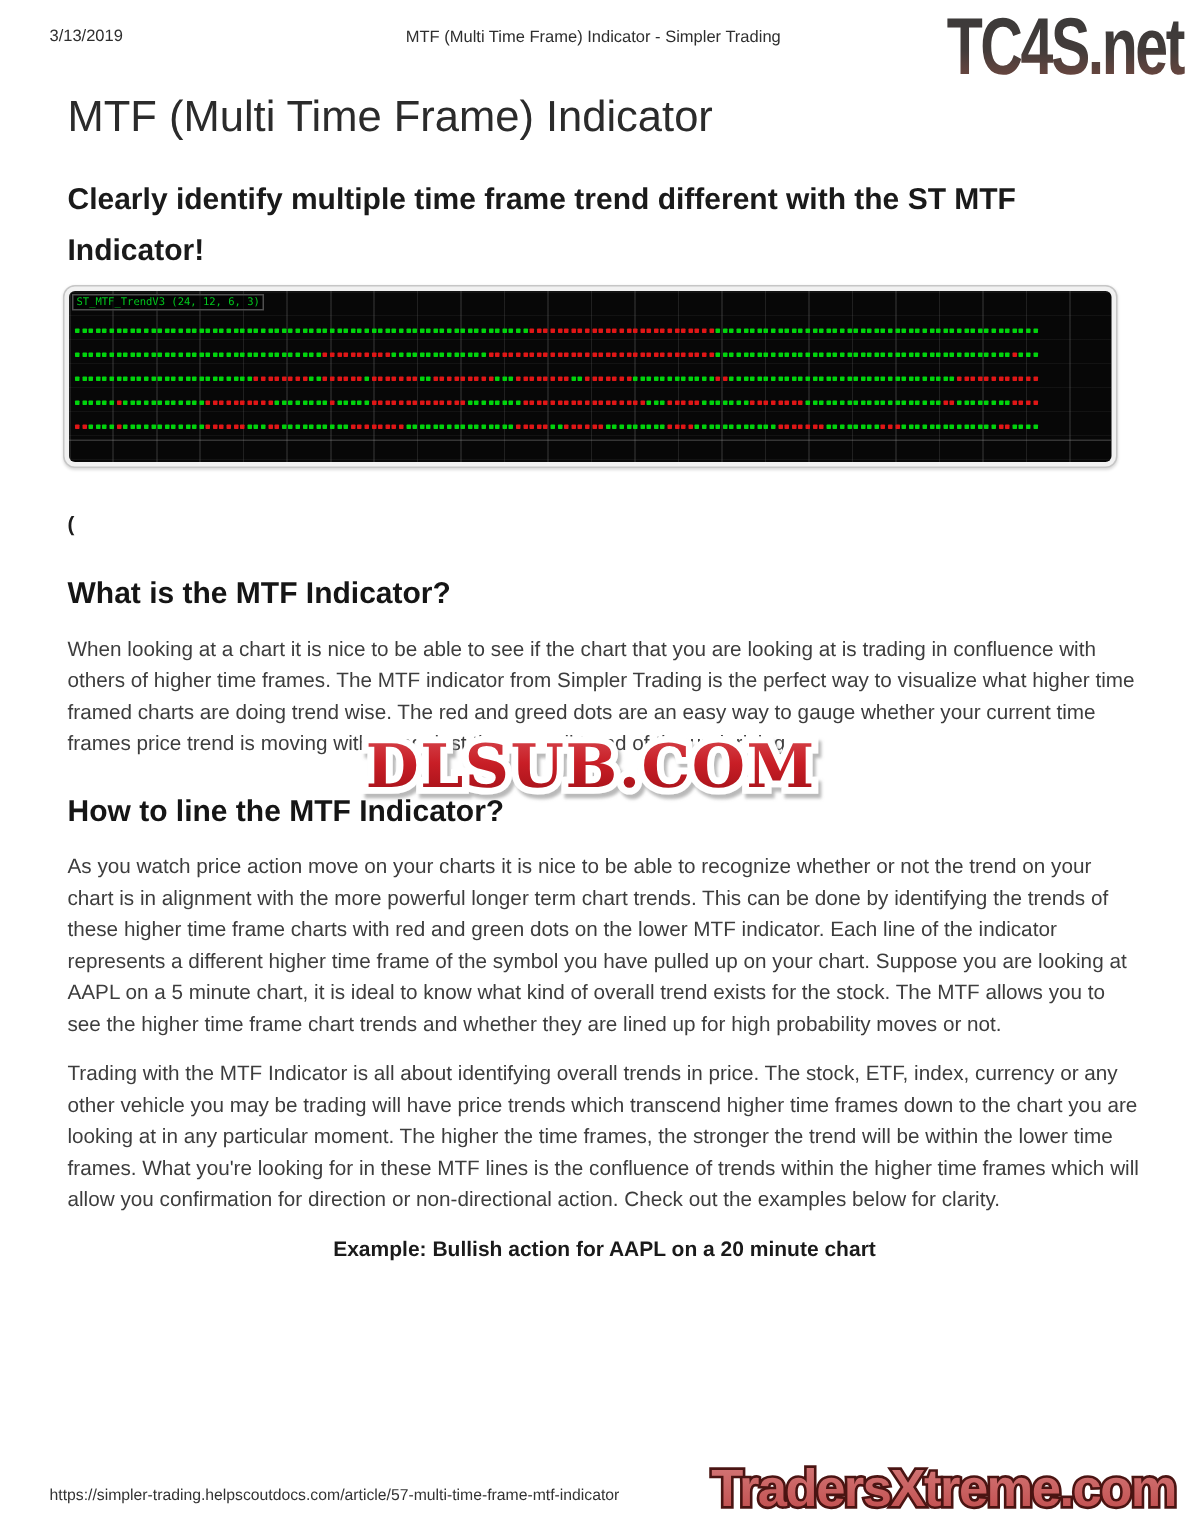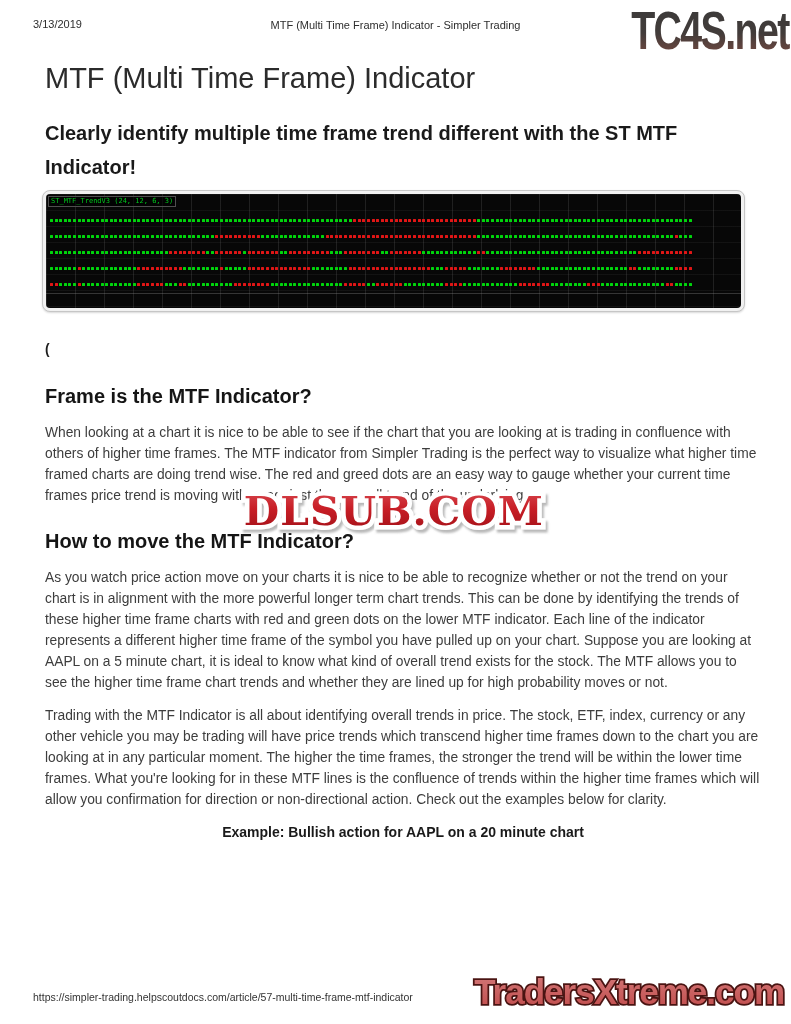--- a/index.html
+++ b/index.html
@@ -150,24 +150,24 @@
         <div class="dot-row" style="top: 57px;"><span class="dot" style="background: rgb(0, 212, 12);"></span><span class="dot" style="background: rgb(0, 212, 12);"></span><span class="dot" style="background: rgb(0, 212, 12);"></span><span class="dot" style="background: rgb(0, 212, 12);"></span><span class="dot" style="background: rgb(0, 212, 12);"></span><span class="dot" style="background: rgb(0, 212, 12);"></span><span class="dot" style="background: rgb(0, 212, 12);"></span><span class="dot" style="background: rgb(0, 212, 12);"></span><span class="dot" style="background: rgb(0, 212, 12);"></span><span class="dot" style="background: rgb(0, 212, 12);"></span><span class="dot" style="background: rgb(0, 212, 12);"></span><span class="dot" style="background: rgb(0, 212, 12);"></span><span class="dot" style="background: rgb(0, 212, 12);"></span><span class="dot" style="background: rgb(0, 212, 12);"></span><span class="dot" style="background: rgb(0, 212, 12);"></span><span class="dot" style="background: rgb(0, 212, 12);"></span><span class="dot" style="background: rgb(0, 212, 12);"></span><span class="dot" style="background: rgb(0, 212, 12);"></span><span class="dot" style="background: rgb(0, 212, 12);"></span><span class="dot" style="background: rgb(0, 212, 12);"></span><span class="dot" style="background: rgb(0, 212, 12);"></span><span class="dot" style="background: rgb(0, 212, 12);"></span><span class="dot" style="background: rgb(0, 212, 12);"></span><span class="dot" style="background: rgb(0, 212, 12);"></span><span class="dot" style="background: rgb(0, 212, 12);"></span><span class="dot" style="background: rgb(0, 212, 12);"></span><span class="dot" style="background: rgb(224, 22, 22);"></span><span class="dot" style="background: rgb(224, 22, 22);"></span><span class="dot" style="background: rgb(224, 22, 22);"></span><span class="dot" style="background: rgb(224, 22, 22);"></span><span class="dot" style="background: rgb(224, 22, 22);"></span><span class="dot" style="background: rgb(224, 22, 22);"></span><span class="dot" style="background: rgb(224, 22, 22);"></span><span class="dot" style="background: rgb(224, 22, 22);"></span><span class="dot" style="background: rgb(0, 212, 12);"></span><span class="dot" style="background: rgb(0, 212, 12);"></span><span class="dot" style="background: rgb(224, 22, 22);"></span><span class="dot" style="background: rgb(224, 22, 22);"></span><span class="dot" style="background: rgb(224, 22, 22);"></span><span class="dot" style="background: rgb(224, 22, 22);"></span><span class="dot" style="background: rgb(224, 22, 22);"></span><span class="dot" style="background: rgb(224, 22, 22);"></span><span class="dot" style="background: rgb(0, 212, 12);"></span><span class="dot" style="background: rgb(224, 22, 22);"></span><span class="dot" style="background: rgb(224, 22, 22);"></span><span class="dot" style="background: rgb(224, 22, 22);"></span><span class="dot" style="background: rgb(224, 22, 22);"></span><span class="dot" style="background: rgb(224, 22, 22);"></span><span class="dot" style="background: rgb(224, 22, 22);"></span><span class="dot" style="background: rgb(224, 22, 22);"></span><span class="dot" style="background: rgb(0, 212, 12);"></span><span class="dot" style="background: rgb(0, 212, 12);"></span><span class="dot" style="background: rgb(224, 22, 22);"></span><span class="dot" style="background: rgb(224, 22, 22);"></span><span class="dot" style="background: rgb(224, 22, 22);"></span><span class="dot" style="background: rgb(224, 22, 22);"></span><span class="dot" style="background: rgb(224, 22, 22);"></span><span class="dot" style="background: rgb(224, 22, 22);"></span><span class="dot" style="background: rgb(224, 22, 22);"></span><span class="dot" style="background: rgb(224, 22, 22);"></span><span class="dot" style="background: rgb(224, 22, 22);"></span><span class="dot" style="background: rgb(0, 212, 12);"></span><span class="dot" style="background: rgb(0, 212, 12);"></span><span class="dot" style="background: rgb(0, 212, 12);"></span><span class="dot" style="background: rgb(224, 22, 22);"></span><span class="dot" style="background: rgb(224, 22, 22);"></span><span class="dot" style="background: rgb(224, 22, 22);"></span><span class="dot" style="background: rgb(224, 22, 22);"></span><span class="dot" style="background: rgb(224, 22, 22);"></span><span class="dot" style="background: rgb(224, 22, 22);"></span><span class="dot" style="background: rgb(224, 22, 22);"></span><span class="dot" style="background: rgb(224, 22, 22);"></span><span class="dot" style="background: rgb(0, 212, 12);"></span><span class="dot" style="background: rgb(0, 212, 12);"></span><span class="dot" style="background: rgb(224, 22, 22);"></span><span class="dot" style="background: rgb(224, 22, 22);"></span><span class="dot" style="background: rgb(224, 22, 22);"></span><span class="dot" style="background: rgb(224, 22, 22);"></span><span class="dot" style="background: rgb(224, 22, 22);"></span><span class="dot" style="background: rgb(224, 22, 22);"></span><span class="dot" style="background: rgb(224, 22, 22);"></span><span class="dot" style="background: rgb(0, 212, 12);"></span><span class="dot" style="background: rgb(0, 212, 12);"></span><span class="dot" style="background: rgb(0, 212, 12);"></span><span class="dot" style="background: rgb(0, 212, 12);"></span><span class="dot" style="background: rgb(0, 212, 12);"></span><span class="dot" style="background: rgb(0, 212, 12);"></span><span class="dot" style="background: rgb(0, 212, 12);"></span><span class="dot" style="background: rgb(0, 212, 12);"></span><span class="dot" style="background: rgb(0, 212, 12);"></span><span class="dot" style="background: rgb(0, 212, 12);"></span><span class="dot" style="background: rgb(0, 212, 12);"></span><span class="dot" style="background: rgb(0, 212, 12);"></span><span class="dot" style="background: rgb(224, 22, 22);"></span><span class="dot" style="background: rgb(224, 22, 22);"></span><span class="dot" style="background: rgb(0, 212, 12);"></span><span class="dot" style="background: rgb(0, 212, 12);"></span><span class="dot" style="background: rgb(0, 212, 12);"></span><span class="dot" style="background: rgb(0, 212, 12);"></span><span class="dot" style="background: rgb(0, 212, 12);"></span><span class="dot" style="background: rgb(0, 212, 12);"></span><span class="dot" style="background: rgb(0, 212, 12);"></span><span class="dot" style="background: rgb(0, 212, 12);"></span><span class="dot" style="background: rgb(0, 212, 12);"></span><span class="dot" style="background: rgb(0, 212, 12);"></span><span class="dot" style="background: rgb(0, 212, 12);"></span><span class="dot" style="background: rgb(0, 212, 12);"></span><span class="dot" style="background: rgb(0, 212, 12);"></span><span class="dot" style="background: rgb(0, 212, 12);"></span><span class="dot" style="background: rgb(0, 212, 12);"></span><span class="dot" style="background: rgb(0, 212, 12);"></span><span class="dot" style="background: rgb(0, 212, 12);"></span><span class="dot" style="background: rgb(0, 212, 12);"></span><span class="dot" style="background: rgb(0, 212, 12);"></span><span class="dot" style="background: rgb(0, 212, 12);"></span><span class="dot" style="background: rgb(0, 212, 12);"></span><span class="dot" style="background: rgb(0, 212, 12);"></span><span class="dot" style="background: rgb(0, 212, 12);"></span><span class="dot" style="background: rgb(0, 212, 12);"></span><span class="dot" style="background: rgb(0, 212, 12);"></span><span class="dot" style="background: rgb(0, 212, 12);"></span><span class="dot" style="background: rgb(0, 212, 12);"></span><span class="dot" style="background: rgb(0, 212, 12);"></span><span class="dot" style="background: rgb(0, 212, 12);"></span><span class="dot" style="background: rgb(0, 212, 12);"></span><span class="dot" style="background: rgb(0, 212, 12);"></span><span class="dot" style="background: rgb(0, 212, 12);"></span><span class="dot" style="background: rgb(0, 212, 12);"></span><span class="dot" style="background: rgb(224, 22, 22);"></span><span class="dot" style="background: rgb(224, 22, 22);"></span><span class="dot" style="background: rgb(224, 22, 22);"></span><span class="dot" style="background: rgb(224, 22, 22);"></span><span class="dot" style="background: rgb(224, 22, 22);"></span><span class="dot" style="background: rgb(224, 22, 22);"></span><span class="dot" style="background: rgb(224, 22, 22);"></span><span class="dot" style="background: rgb(224, 22, 22);"></span><span class="dot" style="background: rgb(224, 22, 22);"></span><span class="dot" style="background: rgb(224, 22, 22);"></span><span class="dot" style="background: rgb(224, 22, 22);"></span><span class="dot" style="background: rgb(224, 22, 22);"></span></div>
         <div class="dot-row" style="top: 73px;"><span class="dot" style="background: rgb(0, 212, 12);"></span><span class="dot" style="background: rgb(0, 212, 12);"></span><span class="dot" style="background: rgb(0, 212, 12);"></span><span class="dot" style="background: rgb(0, 212, 12);"></span><span class="dot" style="background: rgb(0, 212, 12);"></span><span class="dot" style="background: rgb(0, 212, 12);"></span><span class="dot" style="background: rgb(224, 22, 22);"></span><span class="dot" style="background: rgb(0, 212, 12);"></span><span class="dot" style="background: rgb(0, 212, 12);"></span><span class="dot" style="background: rgb(0, 212, 12);"></span><span class="dot" style="background: rgb(0, 212, 12);"></span><span class="dot" style="background: rgb(0, 212, 12);"></span><span class="dot" style="background: rgb(0, 212, 12);"></span><span class="dot" style="background: rgb(0, 212, 12);"></span><span class="dot" style="background: rgb(0, 212, 12);"></span><span class="dot" style="background: rgb(0, 212, 12);"></span><span class="dot" style="background: rgb(0, 212, 12);"></span><span class="dot" style="background: rgb(0, 212, 12);"></span><span class="dot" style="background: rgb(0, 212, 12);"></span><span class="dot" style="background: rgb(224, 22, 22);"></span><span class="dot" style="background: rgb(224, 22, 22);"></span><span class="dot" style="background: rgb(224, 22, 22);"></span><span class="dot" style="background: rgb(224, 22, 22);"></span><span class="dot" style="background: rgb(224, 22, 22);"></span><span class="dot" style="background: rgb(224, 22, 22);"></span><span class="dot" style="background: rgb(224, 22, 22);"></span><span class="dot" style="background: rgb(224, 22, 22);"></span><span class="dot" style="background: rgb(224, 22, 22);"></span><span class="dot" style="background: rgb(224, 22, 22);"></span><span class="dot" style="background: rgb(0, 212, 12);"></span><span class="dot" style="background: rgb(0, 212, 12);"></span><span class="dot" style="background: rgb(0, 212, 12);"></span><span class="dot" style="background: rgb(0, 212, 12);"></span><span class="dot" style="background: rgb(0, 212, 12);"></span><span class="dot" style="background: rgb(0, 212, 12);"></span><span class="dot" style="background: rgb(0, 212, 12);"></span><span class="dot" style="background: rgb(0, 212, 12);"></span><span class="dot" style="background: rgb(224, 22, 22);"></span><span class="dot" style="background: rgb(0, 212, 12);"></span><span class="dot" style="background: rgb(0, 212, 12);"></span><span class="dot" style="background: rgb(0, 212, 12);"></span><span class="dot" style="background: rgb(0, 212, 12);"></span><span class="dot" style="background: rgb(0, 212, 12);"></span><span class="dot" style="background: rgb(224, 22, 22);"></span><span class="dot" style="background: rgb(224, 22, 22);"></span><span class="dot" style="background: rgb(224, 22, 22);"></span><span class="dot" style="background: rgb(224, 22, 22);"></span><span class="dot" style="background: rgb(224, 22, 22);"></span><span class="dot" style="background: rgb(224, 22, 22);"></span><span class="dot" style="background: rgb(224, 22, 22);"></span><span class="dot" style="background: rgb(224, 22, 22);"></span><span class="dot" style="background: rgb(224, 22, 22);"></span><span class="dot" style="background: rgb(224, 22, 22);"></span><span class="dot" style="background: rgb(224, 22, 22);"></span><span class="dot" style="background: rgb(224, 22, 22);"></span><span class="dot" style="background: rgb(224, 22, 22);"></span><span class="dot" style="background: rgb(224, 22, 22);"></span><span class="dot" style="background: rgb(0, 212, 12);"></span><span class="dot" style="background: rgb(0, 212, 12);"></span><span class="dot" style="background: rgb(0, 212, 12);"></span><span class="dot" style="background: rgb(0, 212, 12);"></span><span class="dot" style="background: rgb(0, 212, 12);"></span><span class="dot" style="background: rgb(0, 212, 12);"></span><span class="dot" style="background: rgb(0, 212, 12);"></span><span class="dot" style="background: rgb(0, 212, 12);"></span><span class="dot" style="background: rgb(224, 22, 22);"></span><span class="dot" style="background: rgb(224, 22, 22);"></span><span class="dot" style="background: rgb(224, 22, 22);"></span><span class="dot" style="background: rgb(224, 22, 22);"></span><span class="dot" style="background: rgb(224, 22, 22);"></span><span class="dot" style="background: rgb(224, 22, 22);"></span><span class="dot" style="background: rgb(224, 22, 22);"></span><span class="dot" style="background: rgb(224, 22, 22);"></span><span class="dot" style="background: rgb(224, 22, 22);"></span><span class="dot" style="background: rgb(224, 22, 22);"></span><span class="dot" style="background: rgb(224, 22, 22);"></span><span class="dot" style="background: rgb(224, 22, 22);"></span><span class="dot" style="background: rgb(224, 22, 22);"></span><span class="dot" style="background: rgb(224, 22, 22);"></span><span class="dot" style="background: rgb(224, 22, 22);"></span><span class="dot" style="background: rgb(224, 22, 22);"></span><span class="dot" style="background: rgb(224, 22, 22);"></span><span class="dot" style="background: rgb(224, 22, 22);"></span><span class="dot" style="background: rgb(0, 212, 12);"></span><span class="dot" style="background: rgb(0, 212, 12);"></span><span class="dot" style="background: rgb(0, 212, 12);"></span><span class="dot" style="background: rgb(224, 22, 22);"></span><span class="dot" style="background: rgb(224, 22, 22);"></span><span class="dot" style="background: rgb(224, 22, 22);"></span><span class="dot" style="background: rgb(224, 22, 22);"></span><span class="dot" style="background: rgb(224, 22, 22);"></span><span class="dot" style="background: rgb(0, 212, 12);"></span><span class="dot" style="background: rgb(0, 212, 12);"></span><span class="dot" style="background: rgb(0, 212, 12);"></span><span class="dot" style="background: rgb(0, 212, 12);"></span><span class="dot" style="background: rgb(0, 212, 12);"></span><span class="dot" style="background: rgb(0, 212, 12);"></span><span class="dot" style="background: rgb(0, 212, 12);"></span><span class="dot" style="background: rgb(224, 22, 22);"></span><span class="dot" style="background: rgb(224, 22, 22);"></span><span class="dot" style="background: rgb(224, 22, 22);"></span><span class="dot" style="background: rgb(224, 22, 22);"></span><span class="dot" style="background: rgb(224, 22, 22);"></span><span class="dot" style="background: rgb(224, 22, 22);"></span><span class="dot" style="background: rgb(224, 22, 22);"></span><span class="dot" style="background: rgb(224, 22, 22);"></span><span class="dot" style="background: rgb(0, 212, 12);"></span><span class="dot" style="background: rgb(0, 212, 12);"></span><span class="dot" style="background: rgb(0, 212, 12);"></span><span class="dot" style="background: rgb(0, 212, 12);"></span><span class="dot" style="background: rgb(0, 212, 12);"></span><span class="dot" style="background: rgb(0, 212, 12);"></span><span class="dot" style="background: rgb(0, 212, 12);"></span><span class="dot" style="background: rgb(0, 212, 12);"></span><span class="dot" style="background: rgb(0, 212, 12);"></span><span class="dot" style="background: rgb(0, 212, 12);"></span><span class="dot" style="background: rgb(0, 212, 12);"></span><span class="dot" style="background: rgb(0, 212, 12);"></span><span class="dot" style="background: rgb(0, 212, 12);"></span><span class="dot" style="background: rgb(0, 212, 12);"></span><span class="dot" style="background: rgb(0, 212, 12);"></span><span class="dot" style="background: rgb(0, 212, 12);"></span><span class="dot" style="background: rgb(0, 212, 12);"></span><span class="dot" style="background: rgb(0, 212, 12);"></span><span class="dot" style="background: rgb(0, 212, 12);"></span><span class="dot" style="background: rgb(0, 212, 12);"></span><span class="dot" style="background: rgb(224, 22, 22);"></span><span class="dot" style="background: rgb(224, 22, 22);"></span><span class="dot" style="background: rgb(0, 212, 12);"></span><span class="dot" style="background: rgb(0, 212, 12);"></span><span class="dot" style="background: rgb(0, 212, 12);"></span><span class="dot" style="background: rgb(0, 212, 12);"></span><span class="dot" style="background: rgb(0, 212, 12);"></span><span class="dot" style="background: rgb(0, 212, 12);"></span><span class="dot" style="background: rgb(0, 212, 12);"></span><span class="dot" style="background: rgb(0, 212, 12);"></span><span class="dot" style="background: rgb(224, 22, 22);"></span><span class="dot" style="background: rgb(224, 22, 22);"></span><span class="dot" style="background: rgb(224, 22, 22);"></span><span class="dot" style="background: rgb(224, 22, 22);"></span></div>
         <div class="dot-row" style="top: 89px;"><span class="dot" style="background: rgb(224, 22, 22);"></span><span class="dot" style="background: rgb(224, 22, 22);"></span><span class="dot" style="background: rgb(0, 212, 12);"></span><span class="dot" style="background: rgb(0, 212, 12);"></span><span class="dot" style="background: rgb(0, 212, 12);"></span><span class="dot" style="background: rgb(0, 212, 12);"></span><span class="dot" style="background: rgb(224, 22, 22);"></span><span class="dot" style="background: rgb(0, 212, 12);"></span><span class="dot" style="background: rgb(0, 212, 12);"></span><span class="dot" style="background: rgb(0, 212, 12);"></span><span class="dot" style="background: rgb(0, 212, 12);"></span><span class="dot" style="background: rgb(0, 212, 12);"></span><span class="dot" style="background: rgb(0, 212, 12);"></span><span class="dot" style="background: rgb(0, 212, 12);"></span><span class="dot" style="background: rgb(0, 212, 12);"></span><span class="dot" style="background: rgb(0, 212, 12);"></span><span class="dot" style="background: rgb(0, 212, 12);"></span><span class="dot" style="background: rgb(0, 212, 12);"></span><span class="dot" style="background: rgb(0, 212, 12);"></span><span class="dot" style="background: rgb(224, 22, 22);"></span><span class="dot" style="background: rgb(224, 22, 22);"></span><span class="dot" style="background: rgb(224, 22, 22);"></span><span class="dot" style="background: rgb(224, 22, 22);"></span><span class="dot" style="background: rgb(224, 22, 22);"></span><span class="dot" style="background: rgb(224, 22, 22);"></span><span class="dot" style="background: rgb(0, 212, 12);"></span><span class="dot" style="background: rgb(0, 212, 12);"></span><span class="dot" style="background: rgb(0, 212, 12);"></span><span class="dot" style="background: rgb(224, 22, 22);"></span><span class="dot" style="background: rgb(224, 22, 22);"></span><span class="dot" style="background: rgb(0, 212, 12);"></span><span class="dot" style="background: rgb(0, 212, 12);"></span><span class="dot" style="background: rgb(0, 212, 12);"></span><span class="dot" style="background: rgb(0, 212, 12);"></span><span class="dot" style="background: rgb(0, 212, 12);"></span><span class="dot" style="background: rgb(0, 212, 12);"></span><span class="dot" style="background: rgb(0, 212, 12);"></span><span class="dot" style="background: rgb(0, 212, 12);"></span><span class="dot" style="background: rgb(0, 212, 12);"></span><span class="dot" style="background: rgb(0, 212, 12);"></span><span class="dot" style="background: rgb(224, 22, 22);"></span><span class="dot" style="background: rgb(224, 22, 22);"></span><span class="dot" style="background: rgb(224, 22, 22);"></span><span class="dot" style="background: rgb(224, 22, 22);"></span><span class="dot" style="background: rgb(224, 22, 22);"></span><span class="dot" style="background: rgb(224, 22, 22);"></span><span class="dot" style="background: rgb(224, 22, 22);"></span><span class="dot" style="background: rgb(224, 22, 22);"></span><span class="dot" style="background: rgb(0, 212, 12);"></span><span class="dot" style="background: rgb(0, 212, 12);"></span><span class="dot" style="background: rgb(0, 212, 12);"></span><span class="dot" style="background: rgb(0, 212, 12);"></span><span class="dot" style="background: rgb(0, 212, 12);"></span><span class="dot" style="background: rgb(0, 212, 12);"></span><span class="dot" style="background: rgb(0, 212, 12);"></span><span class="dot" style="background: rgb(0, 212, 12);"></span><span class="dot" style="background: rgb(0, 212, 12);"></span><span class="dot" style="background: rgb(0, 212, 12);"></span><span class="dot" style="background: rgb(0, 212, 12);"></span><span class="dot" style="background: rgb(0, 212, 12);"></span><span class="dot" style="background: rgb(0, 212, 12);"></span><span class="dot" style="background: rgb(0, 212, 12);"></span><span class="dot" style="background: rgb(0, 212, 12);"></span><span class="dot" style="background: rgb(0, 212, 12);"></span><span class="dot" style="background: rgb(224, 22, 22);"></span><span class="dot" style="background: rgb(224, 22, 22);"></span><span class="dot" style="background: rgb(224, 22, 22);"></span><span class="dot" style="background: rgb(224, 22, 22);"></span><span class="dot" style="background: rgb(224, 22, 22);"></span><span class="dot" style="background: rgb(0, 212, 12);"></span><span class="dot" style="background: rgb(0, 212, 12);"></span><span class="dot" style="background: rgb(224, 22, 22);"></span><span class="dot" style="background: rgb(224, 22, 22);"></span><span class="dot" style="background: rgb(224, 22, 22);"></span><span class="dot" style="background: rgb(224, 22, 22);"></span><span class="dot" style="background: rgb(224, 22, 22);"></span><span class="dot" style="background: rgb(224, 22, 22);"></span><span class="dot" style="background: rgb(0, 212, 12);"></span><span class="dot" style="background: rgb(0, 212, 12);"></span><span class="dot" style="background: rgb(0, 212, 12);"></span><span class="dot" style="background: rgb(0, 212, 12);"></span><span class="dot" style="background: rgb(0, 212, 12);"></span><span class="dot" style="background: rgb(0, 212, 12);"></span><span class="dot" style="background: rgb(0, 212, 12);"></span><span class="dot" style="background: rgb(0, 212, 12);"></span><span class="dot" style="background: rgb(0, 212, 12);"></span><span class="dot" style="background: rgb(224, 22, 22);"></span><span class="dot" style="background: rgb(224, 22, 22);"></span><span class="dot" style="background: rgb(224, 22, 22);"></span><span class="dot" style="background: rgb(224, 22, 22);"></span><span class="dot" style="background: rgb(0, 212, 12);"></span><span class="dot" style="background: rgb(0, 212, 12);"></span><span class="dot" style="background: rgb(0, 212, 12);"></span><span class="dot" style="background: rgb(0, 212, 12);"></span><span class="dot" style="background: rgb(0, 212, 12);"></span><span class="dot" style="background: rgb(0, 212, 12);"></span><span class="dot" style="background: rgb(0, 212, 12);"></span><span class="dot" style="background: rgb(0, 212, 12);"></span><span class="dot" style="background: rgb(0, 212, 12);"></span><span class="dot" style="background: rgb(0, 212, 12);"></span><span class="dot" style="background: rgb(0, 212, 12);"></span><span class="dot" style="background: rgb(0, 212, 12);"></span><span class="dot" style="background: rgb(224, 22, 22);"></span><span class="dot" style="background: rgb(224, 22, 22);"></span><span class="dot" style="background: rgb(224, 22, 22);"></span><span class="dot" style="background: rgb(224, 22, 22);"></span><span class="dot" style="background: rgb(224, 22, 22);"></span><span class="dot" style="background: rgb(224, 22, 22);"></span><span class="dot" style="background: rgb(224, 22, 22);"></span><span class="dot" style="background: rgb(0, 212, 12);"></span><span class="dot" style="background: rgb(0, 212, 12);"></span><span class="dot" style="background: rgb(0, 212, 12);"></span><span class="dot" style="background: rgb(0, 212, 12);"></span><span class="dot" style="background: rgb(0, 212, 12);"></span><span class="dot" style="background: rgb(0, 212, 12);"></span><span class="dot" style="background: rgb(0, 212, 12);"></span><span class="dot" style="background: rgb(0, 212, 12);"></span><span class="dot" style="background: rgb(224, 22, 22);"></span><span class="dot" style="background: rgb(224, 22, 22);"></span><span class="dot" style="background: rgb(224, 22, 22);"></span><span class="dot" style="background: rgb(0, 212, 12);"></span><span class="dot" style="background: rgb(0, 212, 12);"></span><span class="dot" style="background: rgb(0, 212, 12);"></span><span class="dot" style="background: rgb(0, 212, 12);"></span><span class="dot" style="background: rgb(0, 212, 12);"></span><span class="dot" style="background: rgb(0, 212, 12);"></span><span class="dot" style="background: rgb(0, 212, 12);"></span><span class="dot" style="background: rgb(0, 212, 12);"></span><span class="dot" style="background: rgb(0, 212, 12);"></span><span class="dot" style="background: rgb(0, 212, 12);"></span><span class="dot" style="background: rgb(0, 212, 12);"></span><span class="dot" style="background: rgb(0, 212, 12);"></span><span class="dot" style="background: rgb(0, 212, 12);"></span><span class="dot" style="background: rgb(0, 212, 12);"></span><span class="dot" style="background: rgb(224, 22, 22);"></span><span class="dot" style="background: rgb(224, 22, 22);"></span><span class="dot" style="background: rgb(0, 212, 12);"></span><span class="dot" style="background: rgb(0, 212, 12);"></span><span class="dot" style="background: rgb(0, 212, 12);"></span><span class="dot" style="background: rgb(0, 212, 12);"></span></div>
       </div>
   </div>
 
   <div class="image-link">
     <div>(</div>
   </div>
 
-  <h3 class="section-heading mt-lg">Frame is the MTF Indicator?</h3>
+  <h3 class="section-heading mt-lg">What is the MTF Indicator?</h3>
   <p class="section-body">When looking at a chart it is nice to be able to see if the chart that you are looking at is trading in confluence with others of higher time frames. The MTF indicator from Simpler Trading is the perfect way to visualize what higher time framed charts are doing trend wise. The red and greed dots are an easy way to gauge whether your current time frames price trend is moving with or against the over all trend of the underlying.</p>
 
-  <h3 class="section-heading mt-lg">How to move the MTF Indicator?</h3>
+  <h3 class="section-heading mt-lg">How to line the MTF Indicator?</h3>
   <p class="section-body">As you watch price action move on your charts it is nice to be able to recognize whether or not the trend on your chart is in alignment with the more powerful longer term chart trends. This can be done by identifying the trends of these higher time frame charts with red and green dots on the lower MTF indicator. Each line of the indicator represents a different higher time frame of the symbol you have pulled up on your chart. Suppose you are looking at AAPL on a 5 minute chart, it is ideal to know what kind of overall trend exists for the stock. The MTF allows you to see the higher time frame chart trends and whether they are lined up for high probability moves or not.</p>
 
   <p class="section-body">Trading with the MTF Indicator is all about identifying overall trends in price. The stock, ETF, index, currency or any other vehicle you may be trading will have price trends which transcend higher time frames down to the chart you are looking at in any particular moment. The higher the time frames, the stronger the trend will be within the lower time frames. What you're looking for in these MTF lines is the confluence of trends within the higher time frames which will allow you confirmation for direction or non-directional action. Check out the examples below for clarity.</p>
 
   <p class="example-caption">Example: Bullish action for AAPL on a 20 minute chart</p>
 </div>
 
 <div class="dlsub-watermark">
   <svg width="292" height="58">
     <defs>

